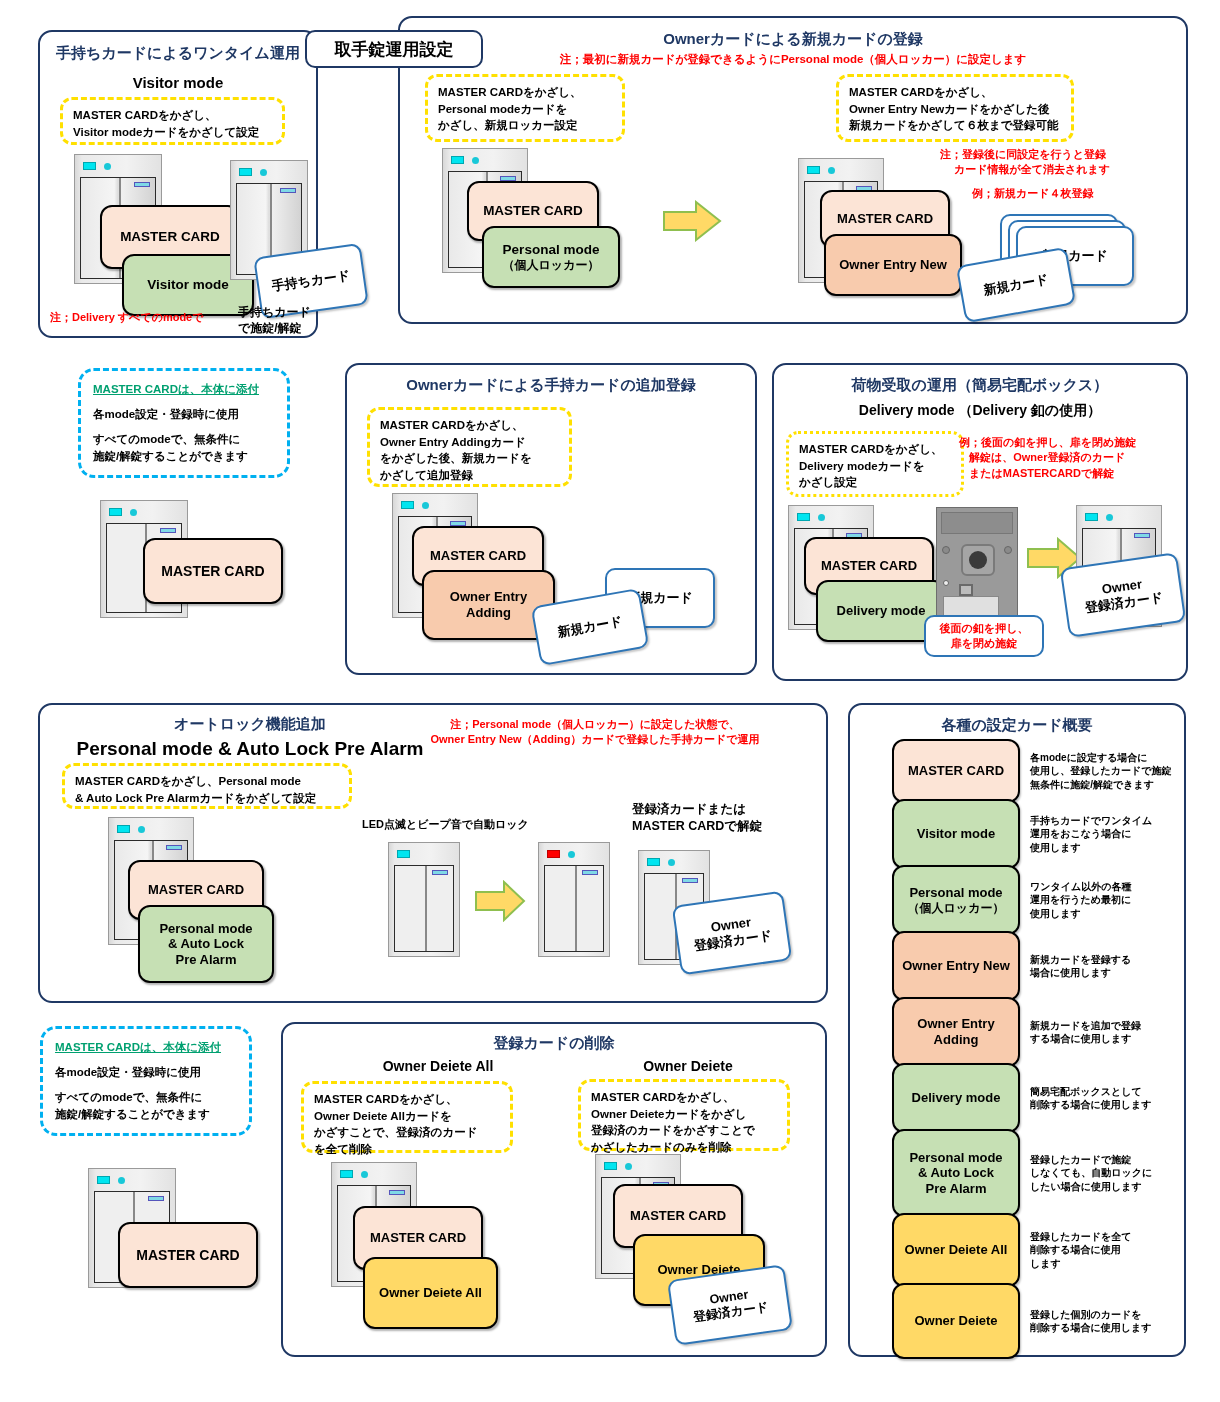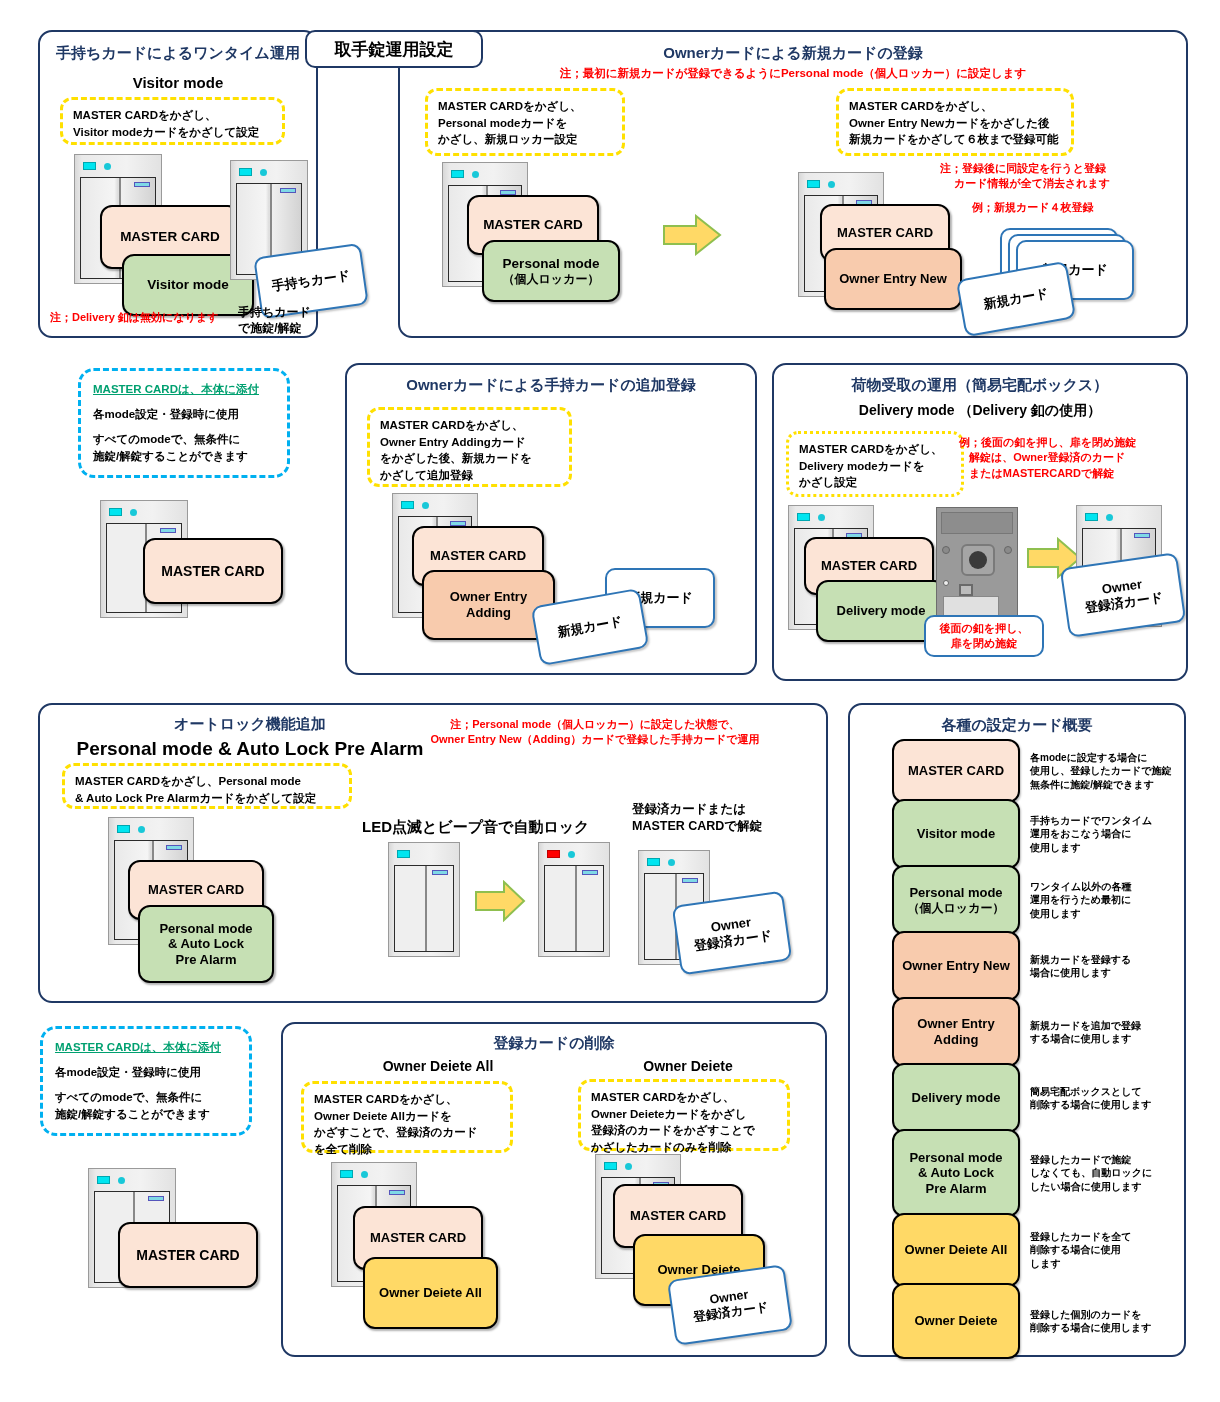--- a/index.html
+++ b/index.html
@@ -154,29 +154,29 @@
     <div class="body"></div>
     <div class="doors">
         <div class="split"></div>
         <div class="handle"></div>
       </div>
     <div class="led"></div>
     <div class="dot"></div>
   </div>
   <div class="card white-blue rotcard" style="left:217px; top:218px; width:108px; height:62px; font-size:13px;">手持ちカード</div>
 
-  <div class="note-red" style="left:10px; top:278px;">注；Delivery  釦は無効になります</div>
+  <div class="note-red" style="left:10px; top:278px;">注；Delivery  すべてのmodeで</div>
   <div class="note-black" style="left:198px; top:272px;">手持ちカードで施錠/解錠</div>
 </div>
 
 <div class="tab-box" style="left:305px; top:30px; width:178px; height:38px;">
   <span>取手錠運用設定</span>
 </div>
 
-<div class="panel" style="left:398px; top:30px; width:790px; height:308px;padding-left:13px;">
+<div class="panel" style="left:398px; top:16px; width:790px; height:308px;padding-left:13px;">
   <div class="panel-title" style="top:12px;">Ownerカードによる新規カードの登録</div>
   <div class="note-red" style="left:0; right:0; top:33px; text-align:center; font-size:11.5px;">注；最初に新規カードが登録できるようにPersonal mode（個人ロッカー）に設定します</div>
 
   <div class="callout-yellow" style="left:25px; top:56px; width:200px; height:68px;">
     <span>MASTER  CARDをかざし、</span><br>
     <span>Personal modeカードを</span><br>
     <span>かざし、新規ロッカー設定</span>
   </div>
 
   <div class="locker" style="left:42px; top:130px; width:86px; height:125px;">
@@ -360,21 +360,21 @@
     <div class="led"></div>
     <div class="dot"></div>
   </div>
   <div class="card peach" style="left:88px; top:155px; width:136px; height:60px; font-size:13px;">MASTER  CARD</div>
   <div class="card green" style="left:98px; top:200px; width:136px; height:78px; font-size:13px; flex-direction:column;">
     <span>Personal mode</span>
     <span>&amp; Auto Lock</span>
     <span>Pre Alarm</span>
   </div>
 
-  <div class="note-black" style="left:322px; top:112px; font-size:15px;">LED点滅とビープ音で自動ロック</div>
+  <div class="note-black" style="left:322px; top:112px; font-size:11px;">LED点滅とビープ音で自動ロック</div>
 
   <div class="locker plain" style="left:348px; top:137px; width:72px; height:115px;">
     <div class="body"></div>
     <div class="doors">
         <div class="split"></div>
         <div class="handle"></div>
       </div>
     <div class="led"></div>
   </div>
 

